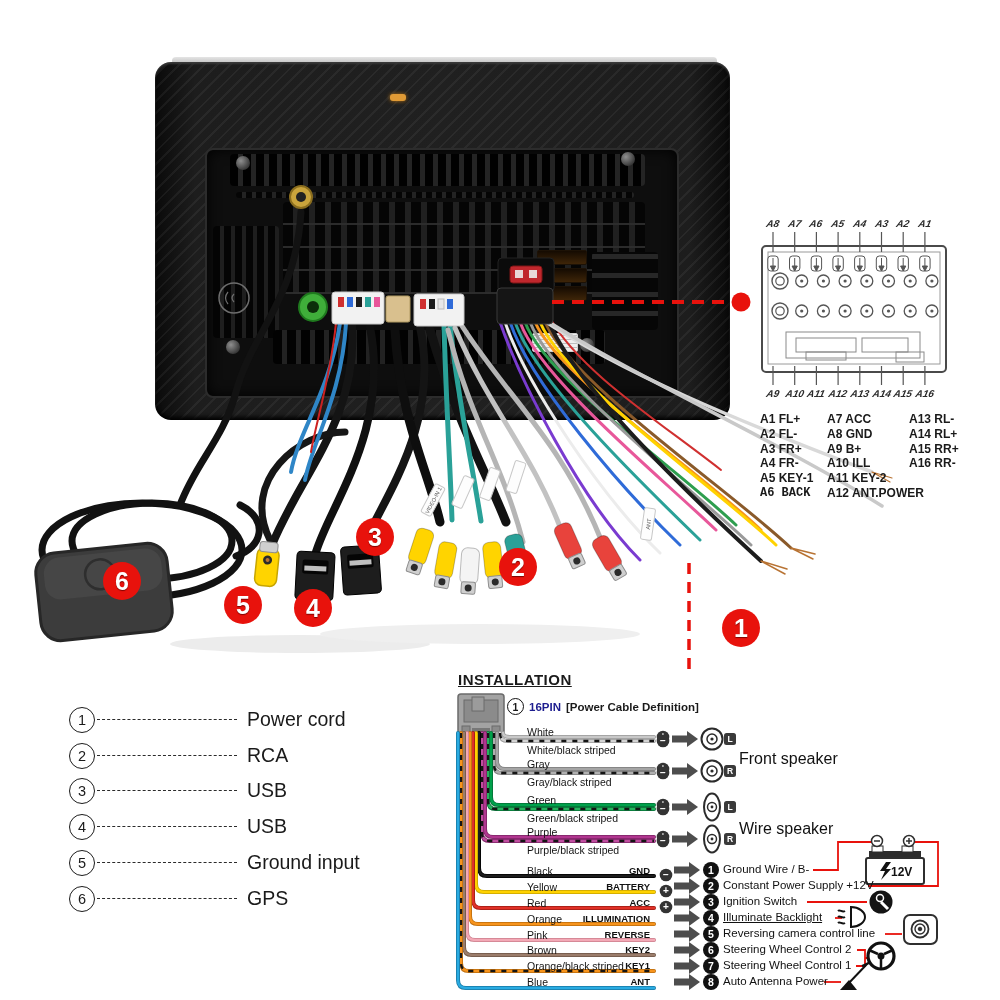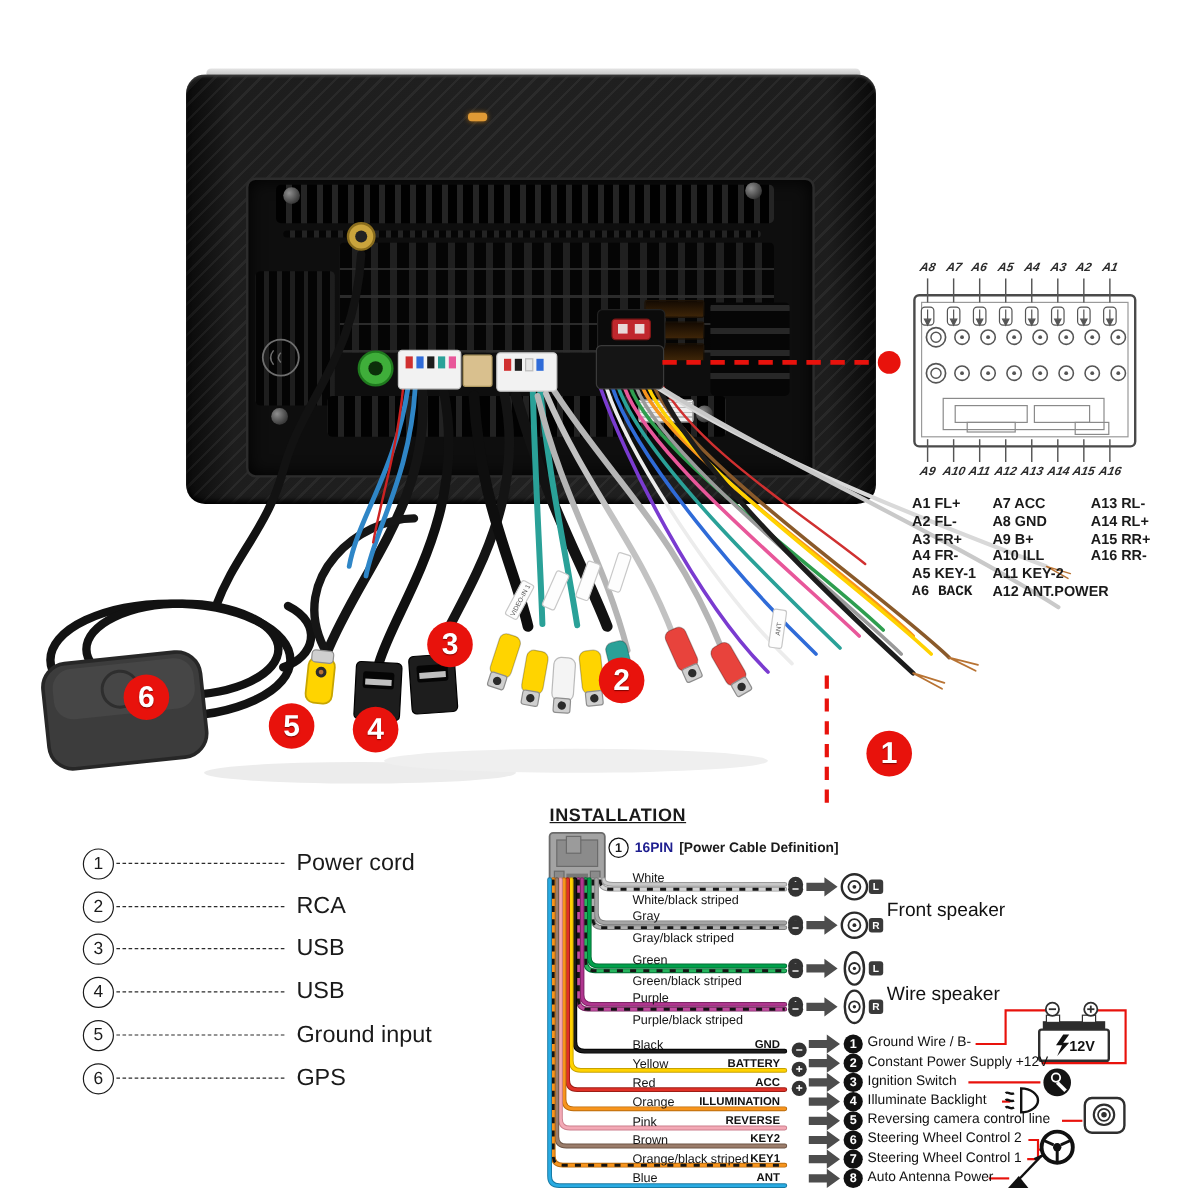--- a/index.html
+++ b/index.html
@@ -628,21 +628,21 @@
       <div class="abs spk-label" style="left: 739px; top: 820px;">Wire speaker</div>
     </div>
   <div id="target-layer">
       <div class="abs target-circle" style="left: 703px; top: 862px;">1</div>
       <div class="abs target-label" style="left: 723px; top: 863px;">Ground Wire / B-</div>
       <div class="abs target-circle" style="left: 703px; top: 878px;">2</div>
       <div class="abs target-label" style="left: 723px; top: 879px;">Constant Power Supply +12V</div>
       <div class="abs target-circle" style="left: 703px; top: 894px;">3</div>
       <div class="abs target-label" style="left: 723px; top: 895px;">Ignition Switch</div>
       <div class="abs target-circle" style="left: 703px; top: 910px;">4</div>
-      <div class="abs target-label" style="left: 723px; top: 911px;">Illuminate Backlight</div>
+      <div class="abs target-label" style="left: 723px; top: 911px; text-decoration: underline;">Illuminate Backlight</div>
       <div class="abs target-circle" style="left: 703px; top: 926px;">5</div>
       <div class="abs target-label" style="left: 723px; top: 927px;">Reversing camera control line</div>
       <div class="abs target-circle" style="left: 703px; top: 942px;">6</div>
       <div class="abs target-label" style="left: 723px; top: 943px;">Steering Wheel Control 2</div>
       <div class="abs target-circle" style="left: 703px; top: 958px;">7</div>
       <div class="abs target-label" style="left: 723px; top: 959px;">Steering Wheel Control 1</div>
       <div class="abs target-circle" style="left: 703px; top: 974px;">8</div>
       <div class="abs target-label" style="left: 723px; top: 975px;">Auto Antenna Power</div>
     </div>
 </div>

